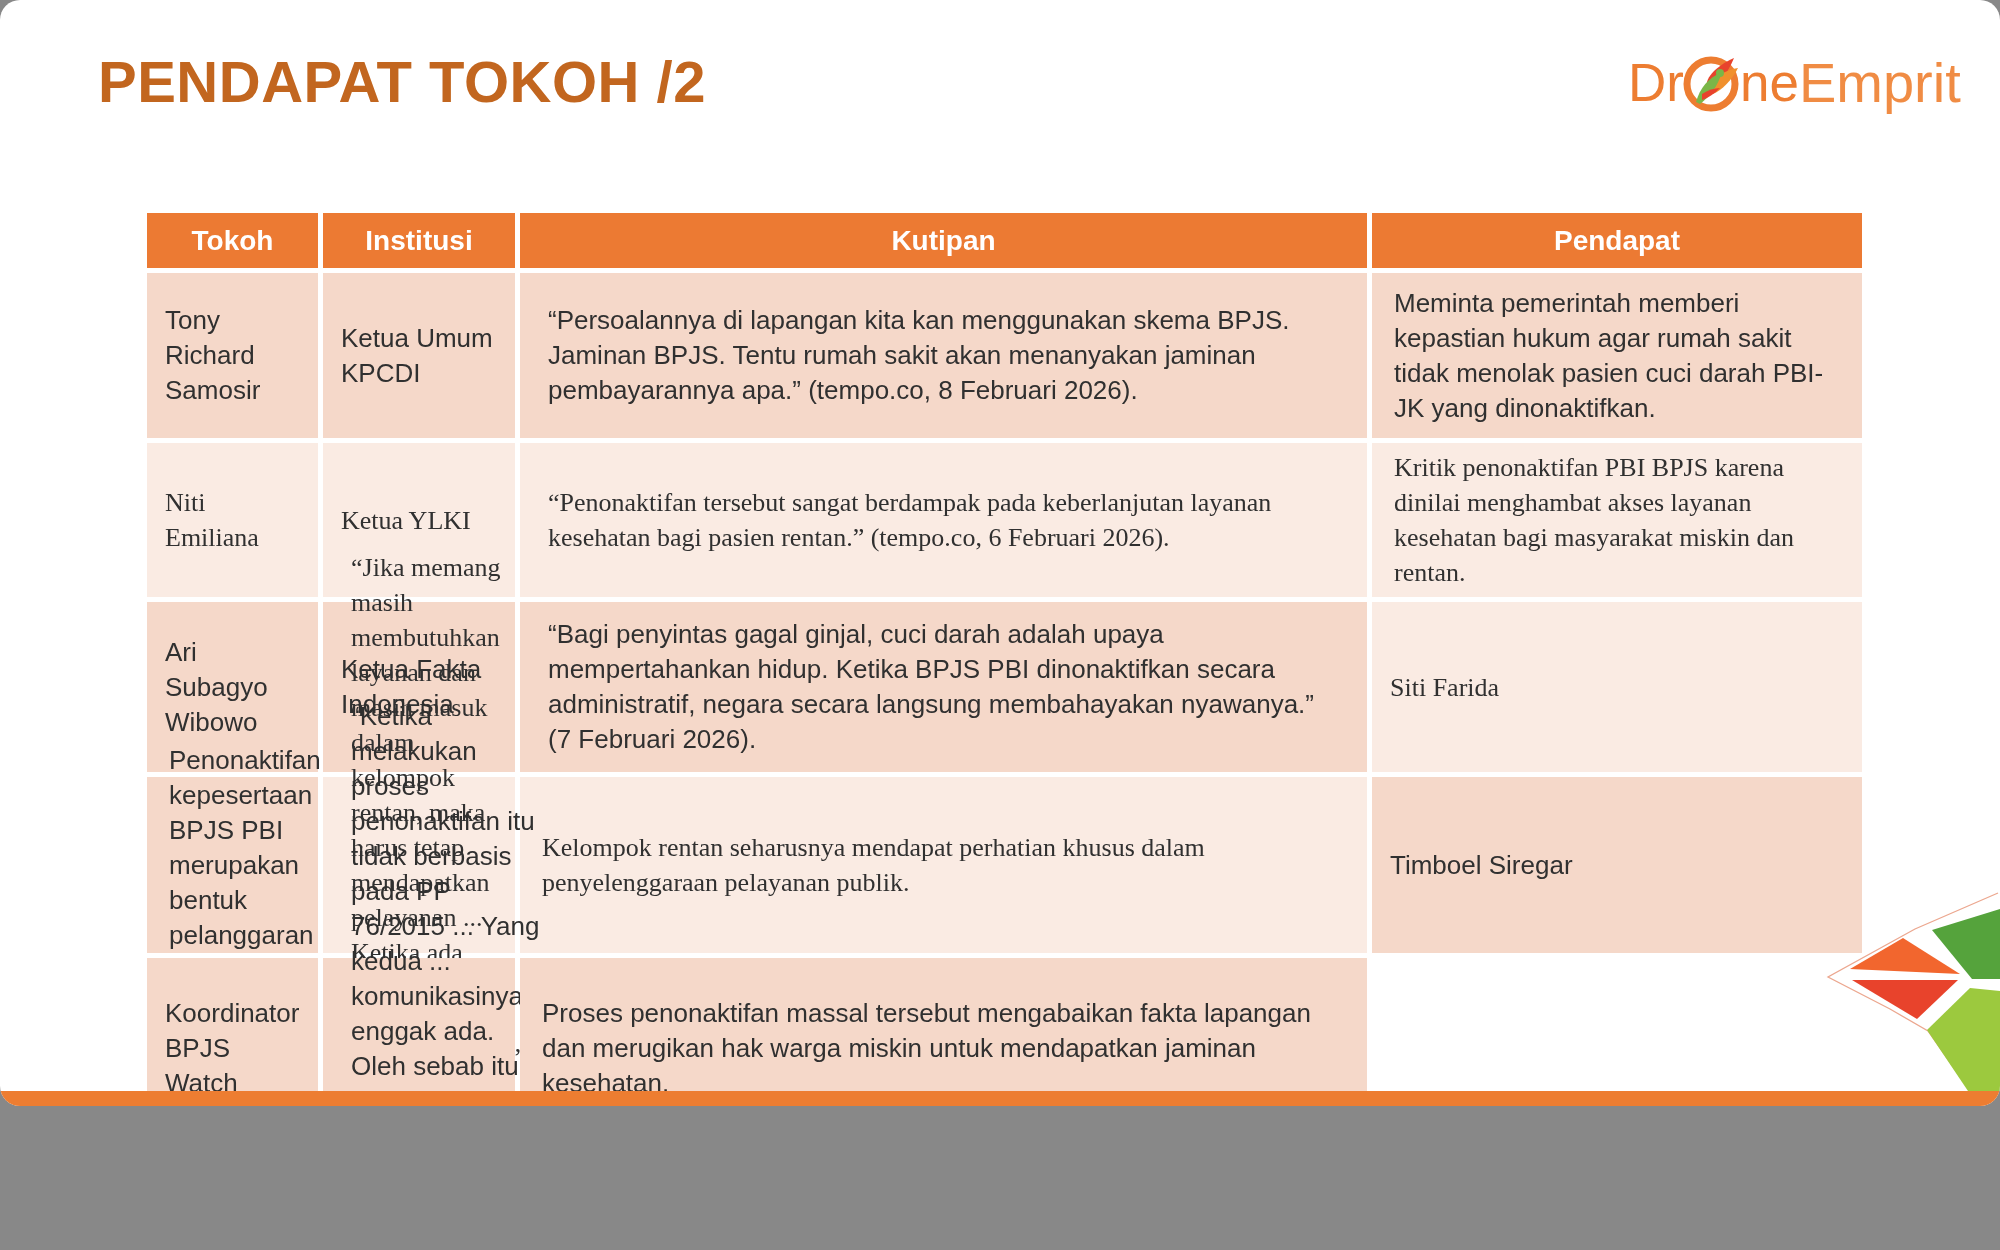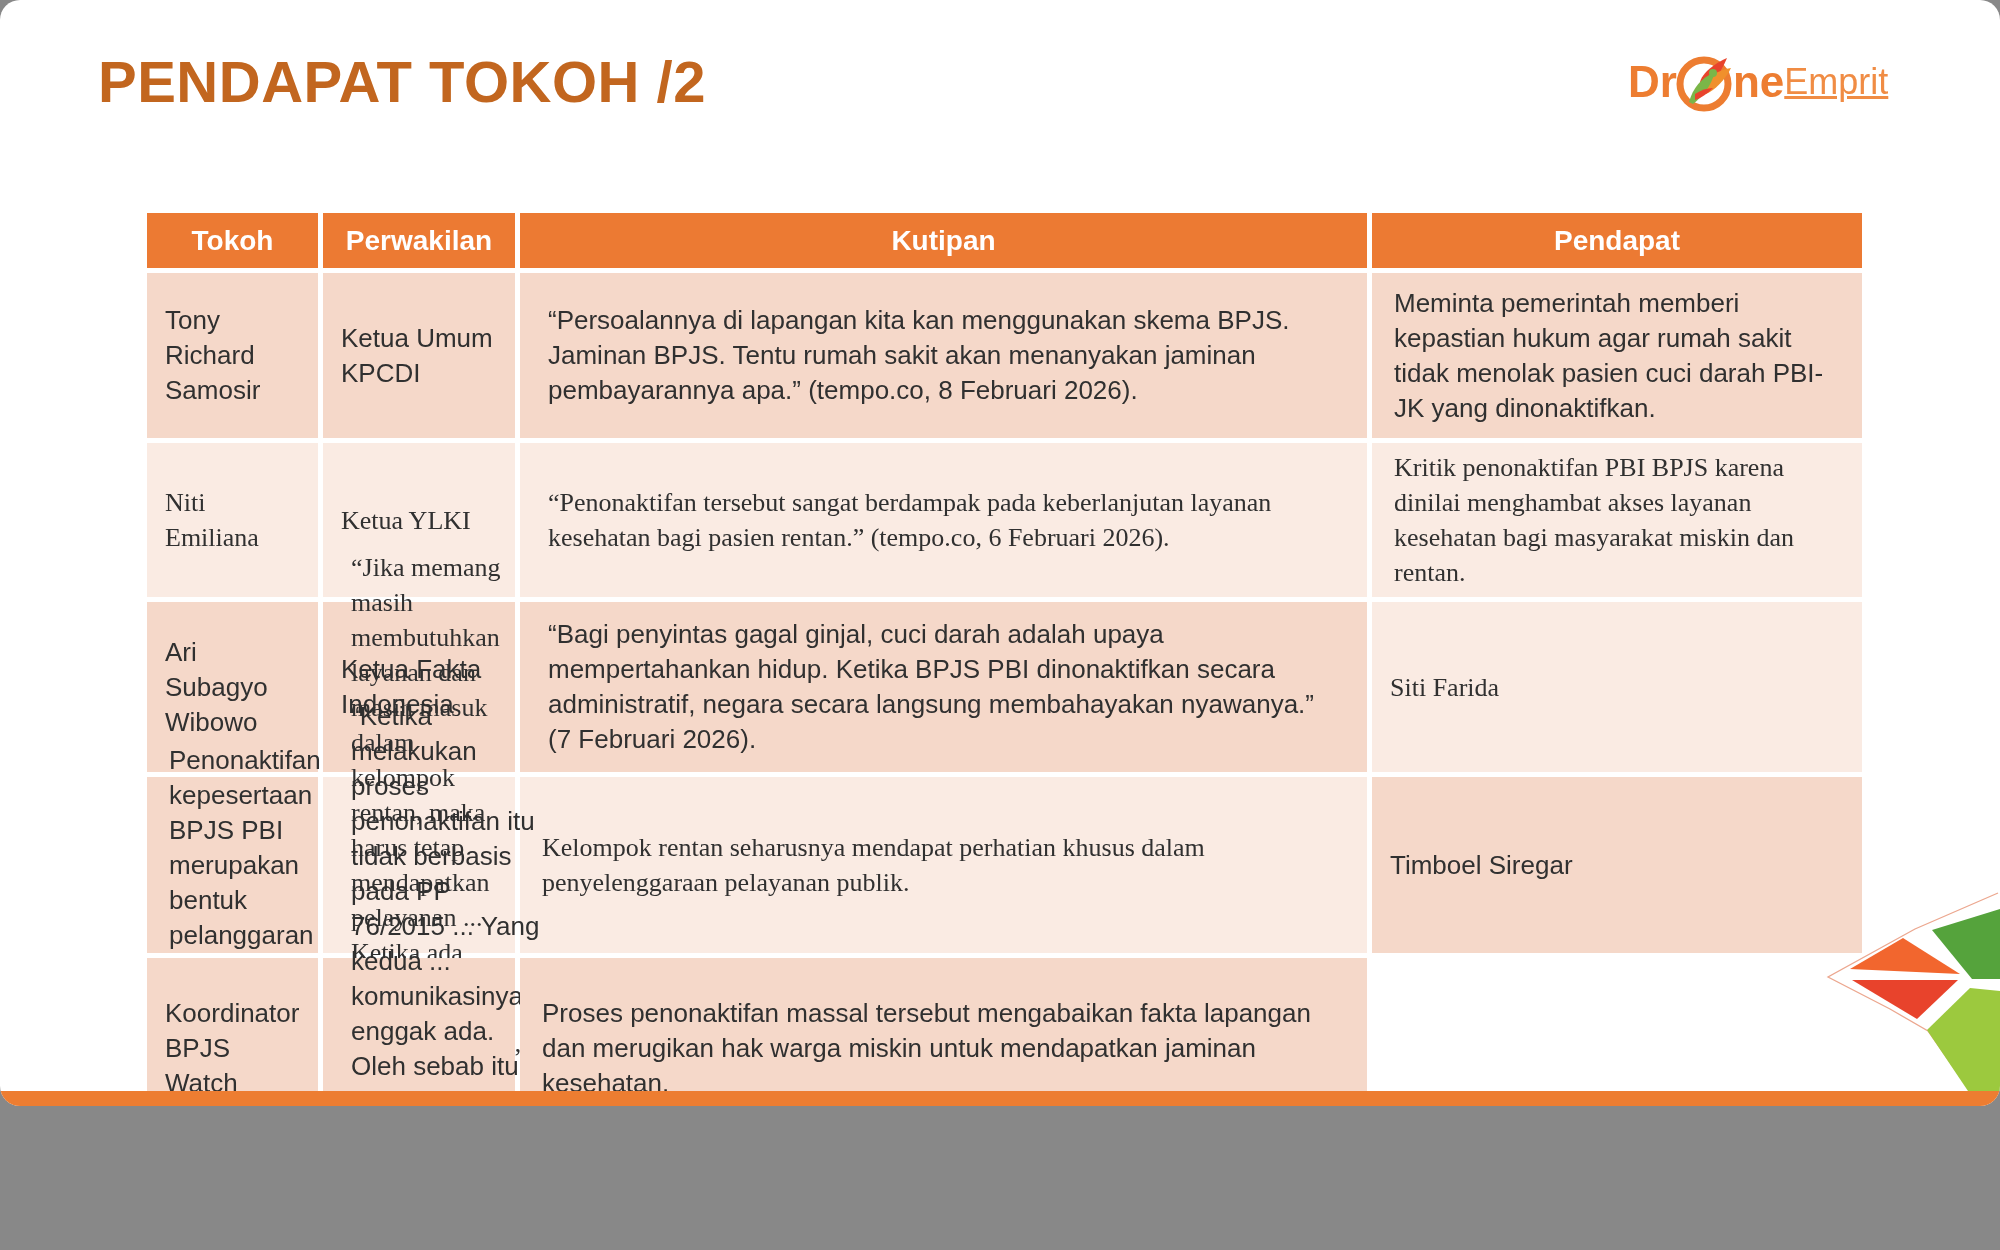--- a/index.html
+++ b/index.html
@@ -15,22 +15,22 @@
   .title{
     position:absolute;left:98px;top:48px;margin:0;
     font-size:58px;font-weight:bold;letter-spacing:0.5px;
     color:#C2661F;
   }
   
   .logo{
     position:absolute;left:1628px;top:50px;height:64px;
     display:flex;align-items:center;
   }
-  .logo .lg-bold{font-size:44px;font-weight:bold;color:#ED7D31;}
-  .logo .lg-light{font-size:36px;font-weight:normal;color:#F08C44;text-decoration:underline;}
+  .logo .lg-bold{font-size:53px;font-weight:normal;color:#ED7D31;}
+  .logo .lg-light{font-size:56px;font-weight:normal;color:#F08C44;}
   .logo svg{display:block;margin:0 -2px;}
   
   .table{
     position:absolute;left:105px;top:213px;
     width:1715px;
     display:grid;
     grid-template-columns:171px 192px 847px 490px;
     grid-template-rows:55px 165px 154px 170px 176px 181px;
     gap:5px;
     background:#ffffff;
@@ -81,21 +81,21 @@
       <circle cx="38" cy="23" r="4" fill="#7AB648"></circle>
       <path d="M20 44 C26 40 32 38 38 38 C32 44 26 48 20 50 Z" fill="#E8432C"></path>
     </svg>
     <span class="lg-bold">ne</span>
     <span class="lg-light">Emprit</span>
   </div>
 
   <div class="table">
 
     <div class="hc">Tokoh</div>
-    <div class="hc">Perwakilan</div>
+    <div class="hc">Institusi</div>
     <div class="hc">Kutipan</div>
     <div class="hc">Pendapat</div>
 
     <div class="cell rdark tokoh">Tony Richard Samosir</div>
     <div class="cell rdark institusi">Ketua Umum KPCDI</div>
     <div class="cell rdark kutipan">“Persoalannya di lapangan kita kan menggunakan skema BPJS. Jaminan BPJS. Tentu rumah sakit akan menanyakan jaminan pembayarannya apa.” (tempo.co, 8 Februari 2026).</div>
     <div class="cell rdark pendapat">Meminta pemerintah memberi kepastian hukum agar rumah sakit tidak menolak pasien cuci darah PBI-JK yang dinonaktifkan.</div>
 
     <div class="cell rlight tokoh">Niti Emiliana</div>
     <div class="cell rlight institusi">Ketua YLKI</div>

